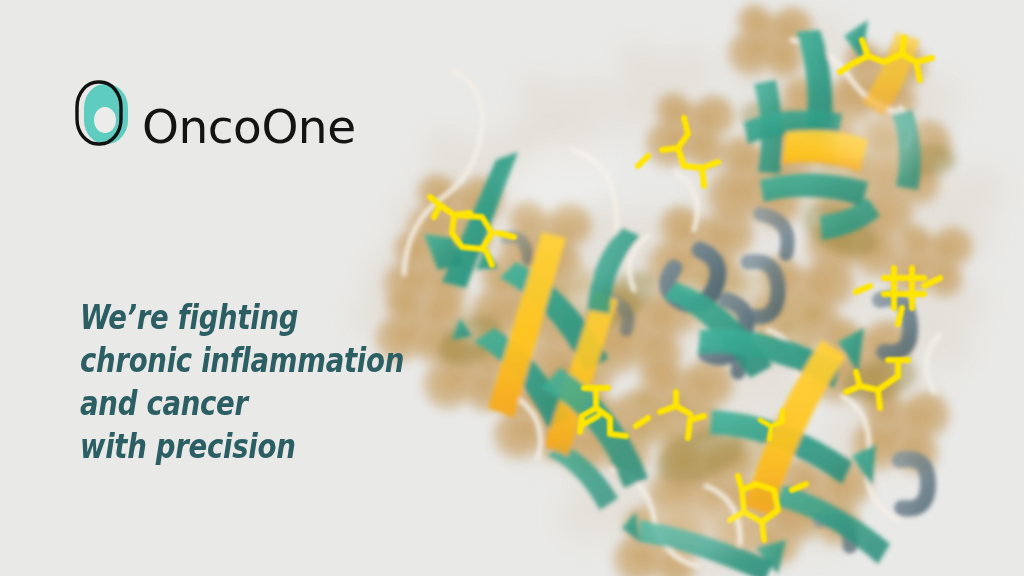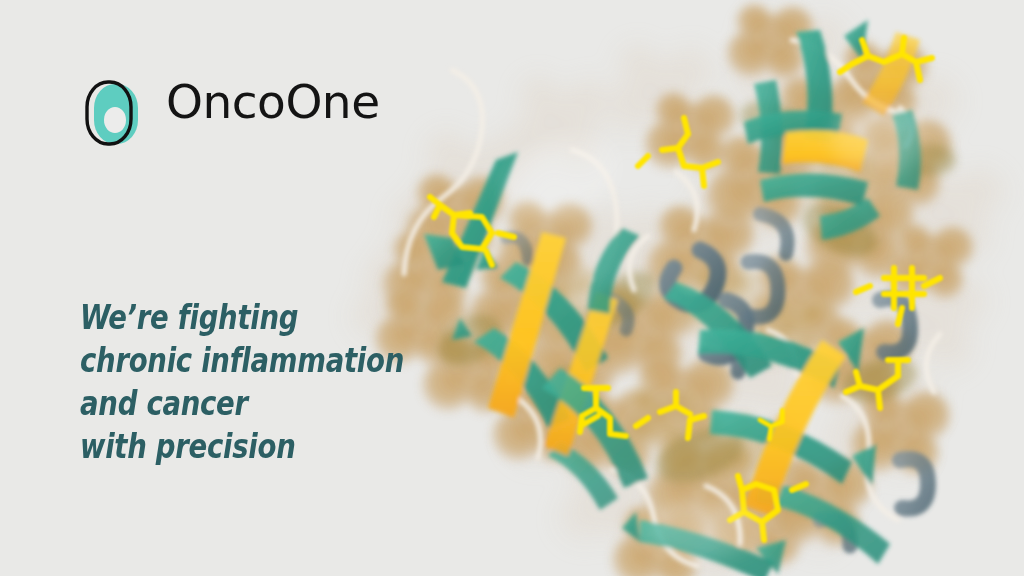--- a/index.html
+++ b/index.html
@@ -5,21 +5,21 @@
   html,body{margin:0;padding:0;}
   body{
     width:1024px;height:576px;overflow:hidden;
     background:#e9e9e7;
     font-family:"Liberation Sans", sans-serif;
     position:relative;
   }
   #stage{position:absolute;inset:0;width:1024px;height:576px;overflow:hidden;background:#e9e9e7;}
 
   
-  #logo{position:absolute;left:82px;top:78px;display:flex;align-items:flex-start;gap:22px;}
+  #logo{position:absolute;left:72px;top:78px;display:flex;align-items:flex-end;gap:8px;}
   #logo-mark{position:relative;width:62px;height:72px;flex:none;}
   #logo-mark svg{display:block;width:62px;height:72px;}
   #logo-word{
     font-family:"DejaVu Sans","Liberation Sans",sans-serif;
     font-size:47px;font-weight:400;letter-spacing:-0.5px;
     color:#141414;line-height:1;white-space:nowrap;
   }
 
   
   #tagline{

